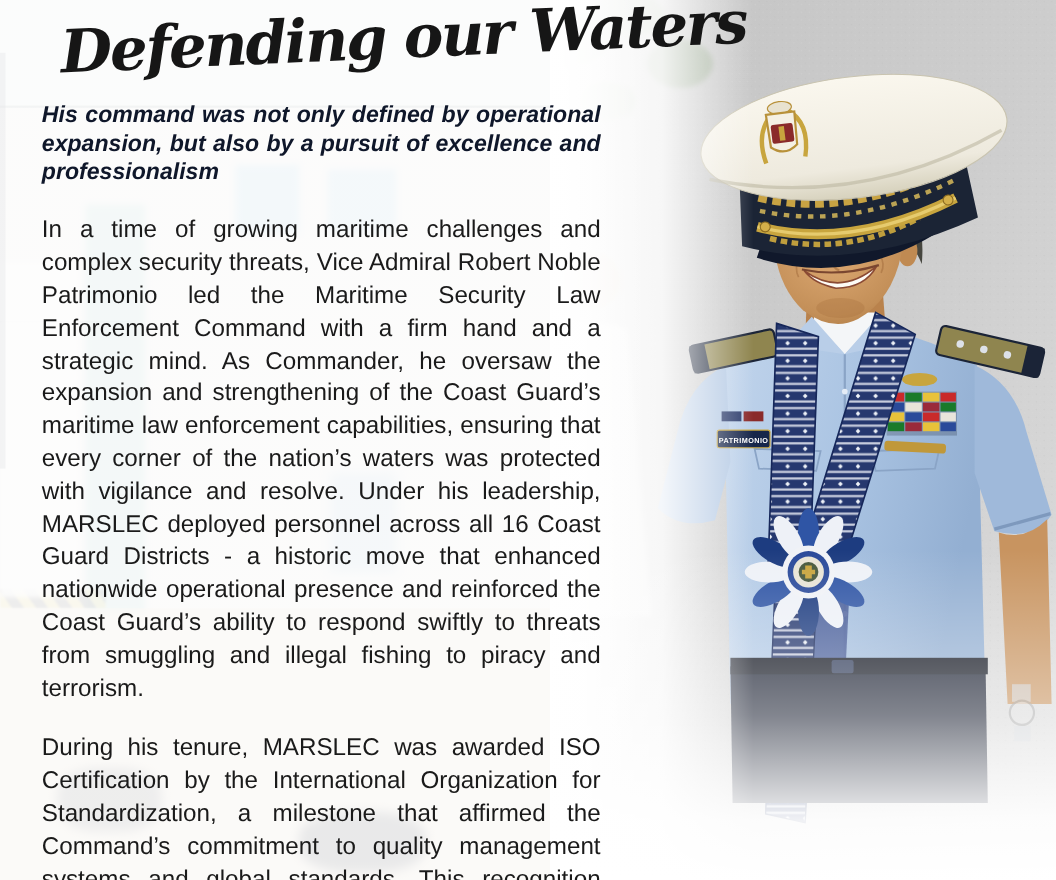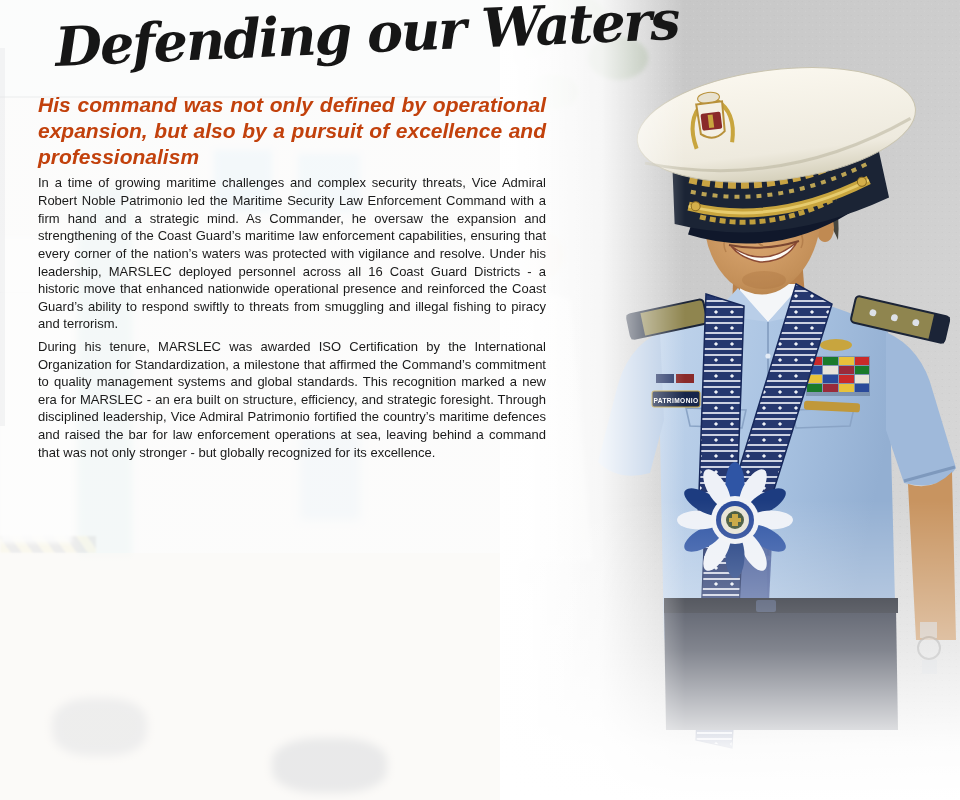--- a/index.html
+++ b/index.html
@@ -31,23 +31,23 @@
   
   .content{position:absolute;left:38px;top:10px;width:508px;z-index:5;}
   .title-script{
     font-family:"DejaVu Serif",serif;font-style:italic;font-weight:bold;
     font-size:54px;letter-spacing:-2px;color:#161616;line-height:1.0;
     transform:rotate(-2.5deg);transform-origin:left top;margin:10px 0 0 16px;
     white-space:nowrap;
   }
   .subtitle{
     margin-top:18px;font-weight:bold;font-style:italic;
-    font-size:21px;line-height:1.23;color:#c2410c;text-align:justify;
-  }
-  .body-par{margin-top:5px;font-size:13px;line-height:1.355;color:#1a1a1a;text-align:justify;}
+    font-size:21px;line-height:1.23;color:#0f172a;text-align:justify;
+  }
+  .body-par{margin-top:24px;font-size:22px;line-height:1.355;color:#1a1a1a;text-align:justify;}
   
   .footer-bar{
     position:absolute;left:388px;bottom:0;width:572px;height:37px;z-index:8;
     display:flex;align-items:center;justify-content:flex-end;
     background:linear-gradient(90deg,
       rgba(198,201,210,0) 0%,rgba(191,194,205,.85) 7%,#c6c8d1 24%,
       #9da1ac 40%,#b7bac2 52%,#cdced2 66%,#dbdbdd 82%,#e7e7e7 100%);
   }
   .footer-caption{
     font-family:"Liberation Serif",serif;font-size:13.5px;letter-spacing:1.6px;

